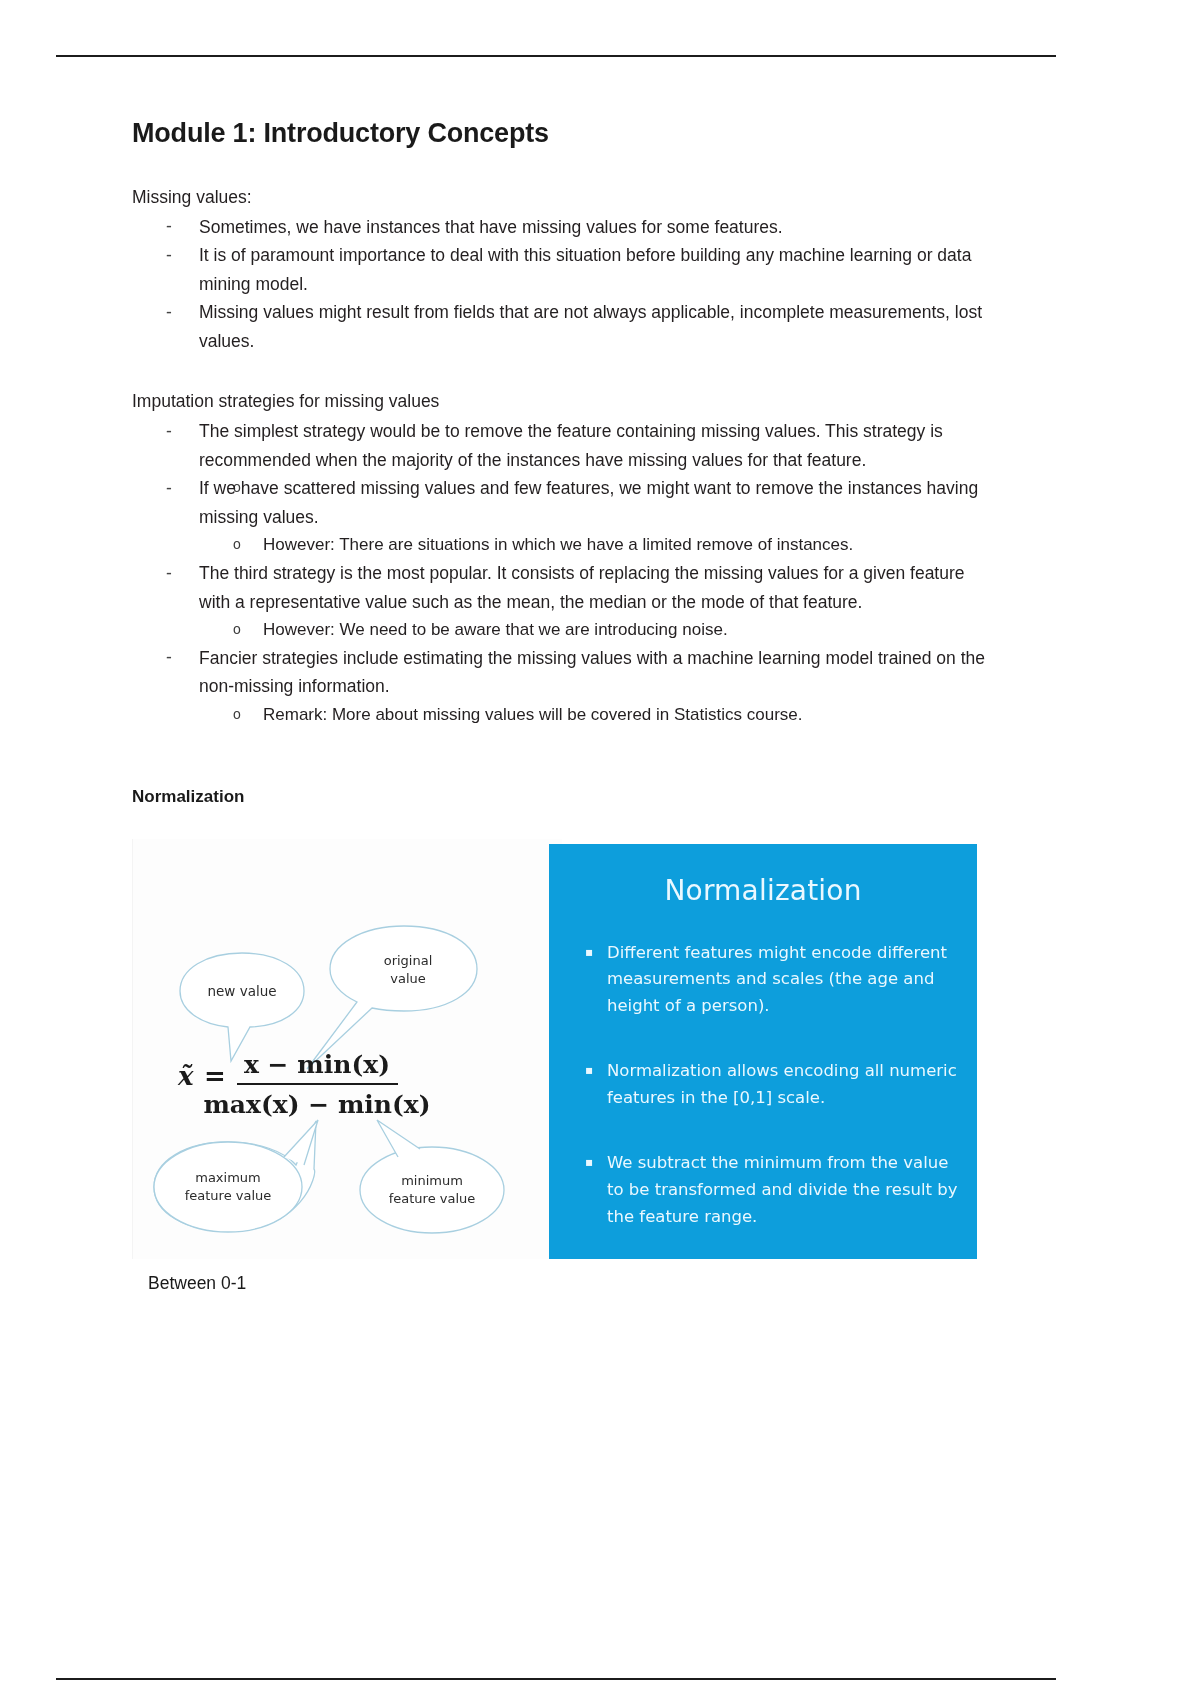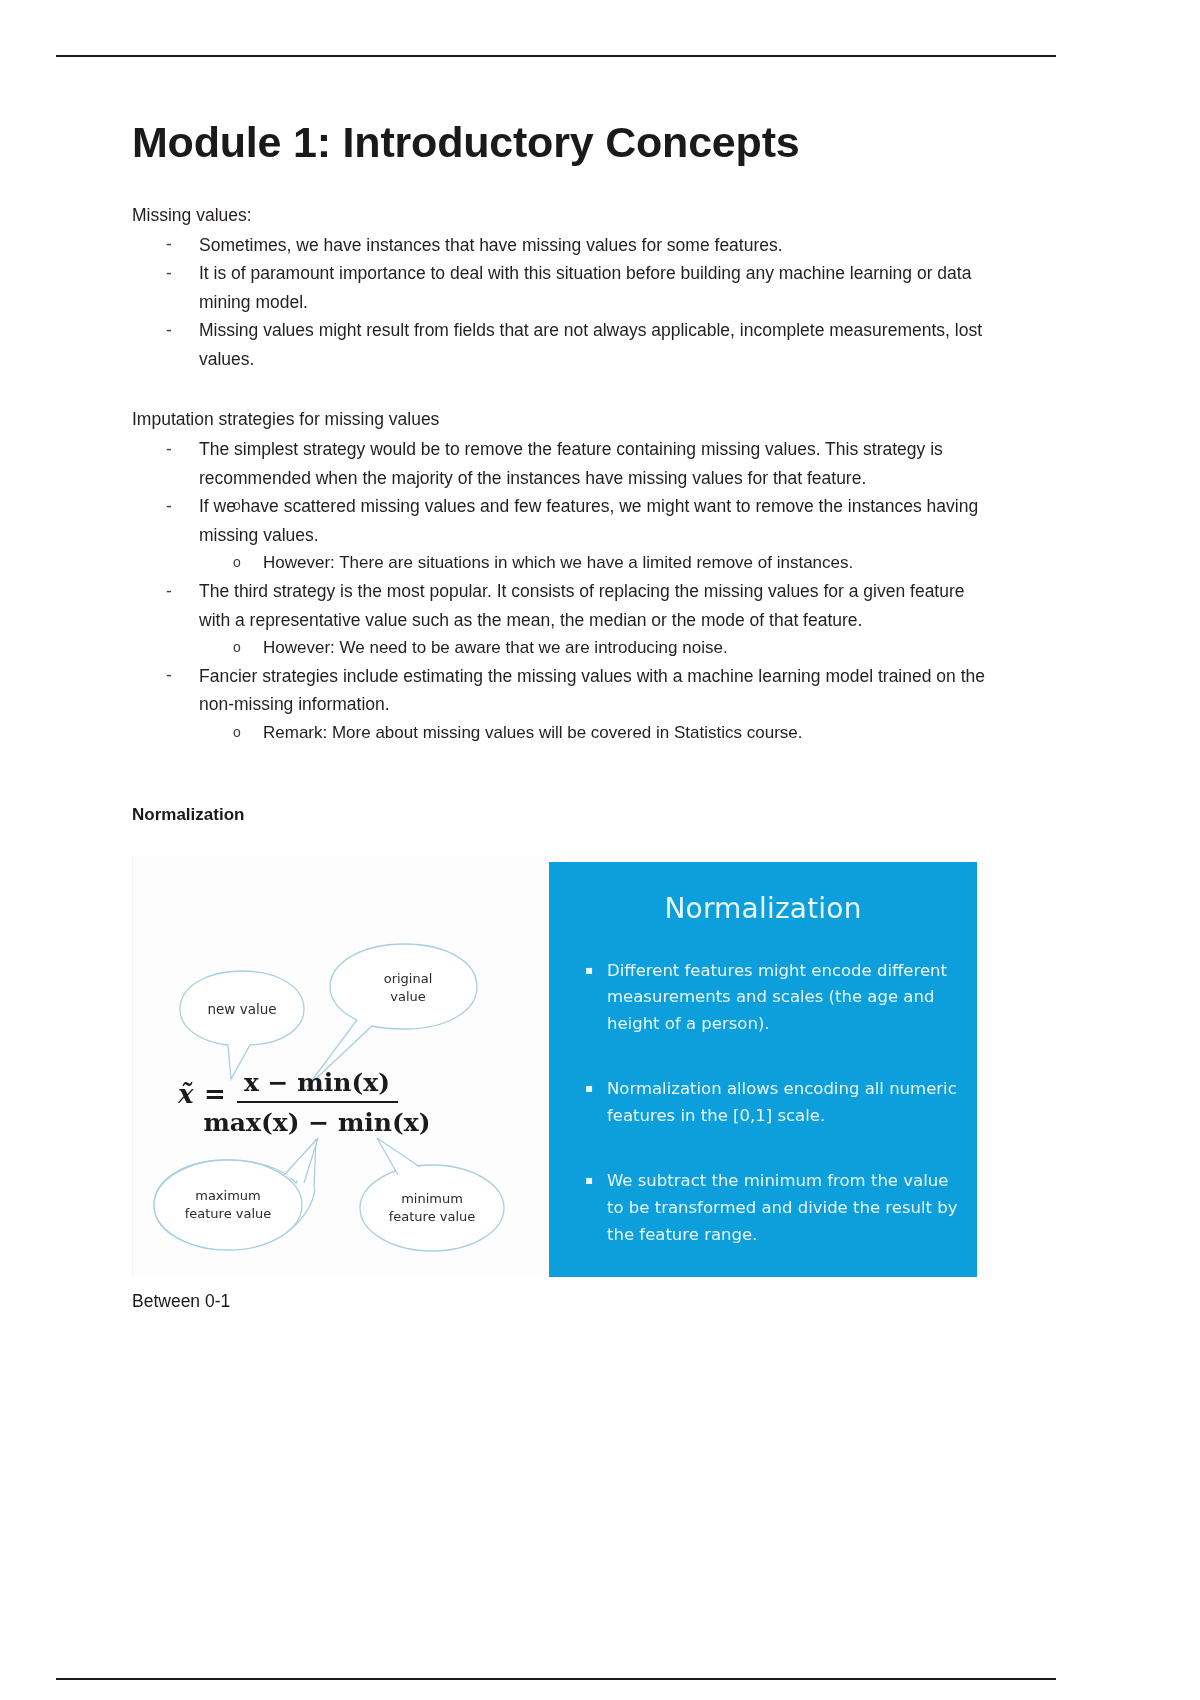--- a/index.html
+++ b/index.html
@@ -30,21 +30,21 @@
   
   .content {
     position: absolute;
     left: 132px;
     top: 118px;
     width: 860px;
   }
 
   h1.doc-title {
     font-family: "Liberation Sans", sans-serif;
-    font-size: 43px;
+    font-size: 27px;
     font-weight: bold;
     letter-spacing: -0.2px;
     margin: 0 0 36px 0;
     color: #1a1a1a;
   }
 
   .sec-head {
     font-size: 17.5px;
     line-height: 1.42;
     margin: 0 0 3px 0;
@@ -168,21 +168,21 @@
     position: absolute;
     left: 2px;
     top: 1px;
     font-size: 12px;
     line-height: 1.9;
     color: #eaf8ff;
   }
 
   .caption {
     position: absolute;
-    left: 0;
+    left: 16px;
     top: 434px;
     font-size: 17.5px;
     color: #1a1a1a;
   }
 </style>
 </head>
 <body>
 
 <div class="page-rule top"></div>
 <div class="page-rule bottom"></div>

